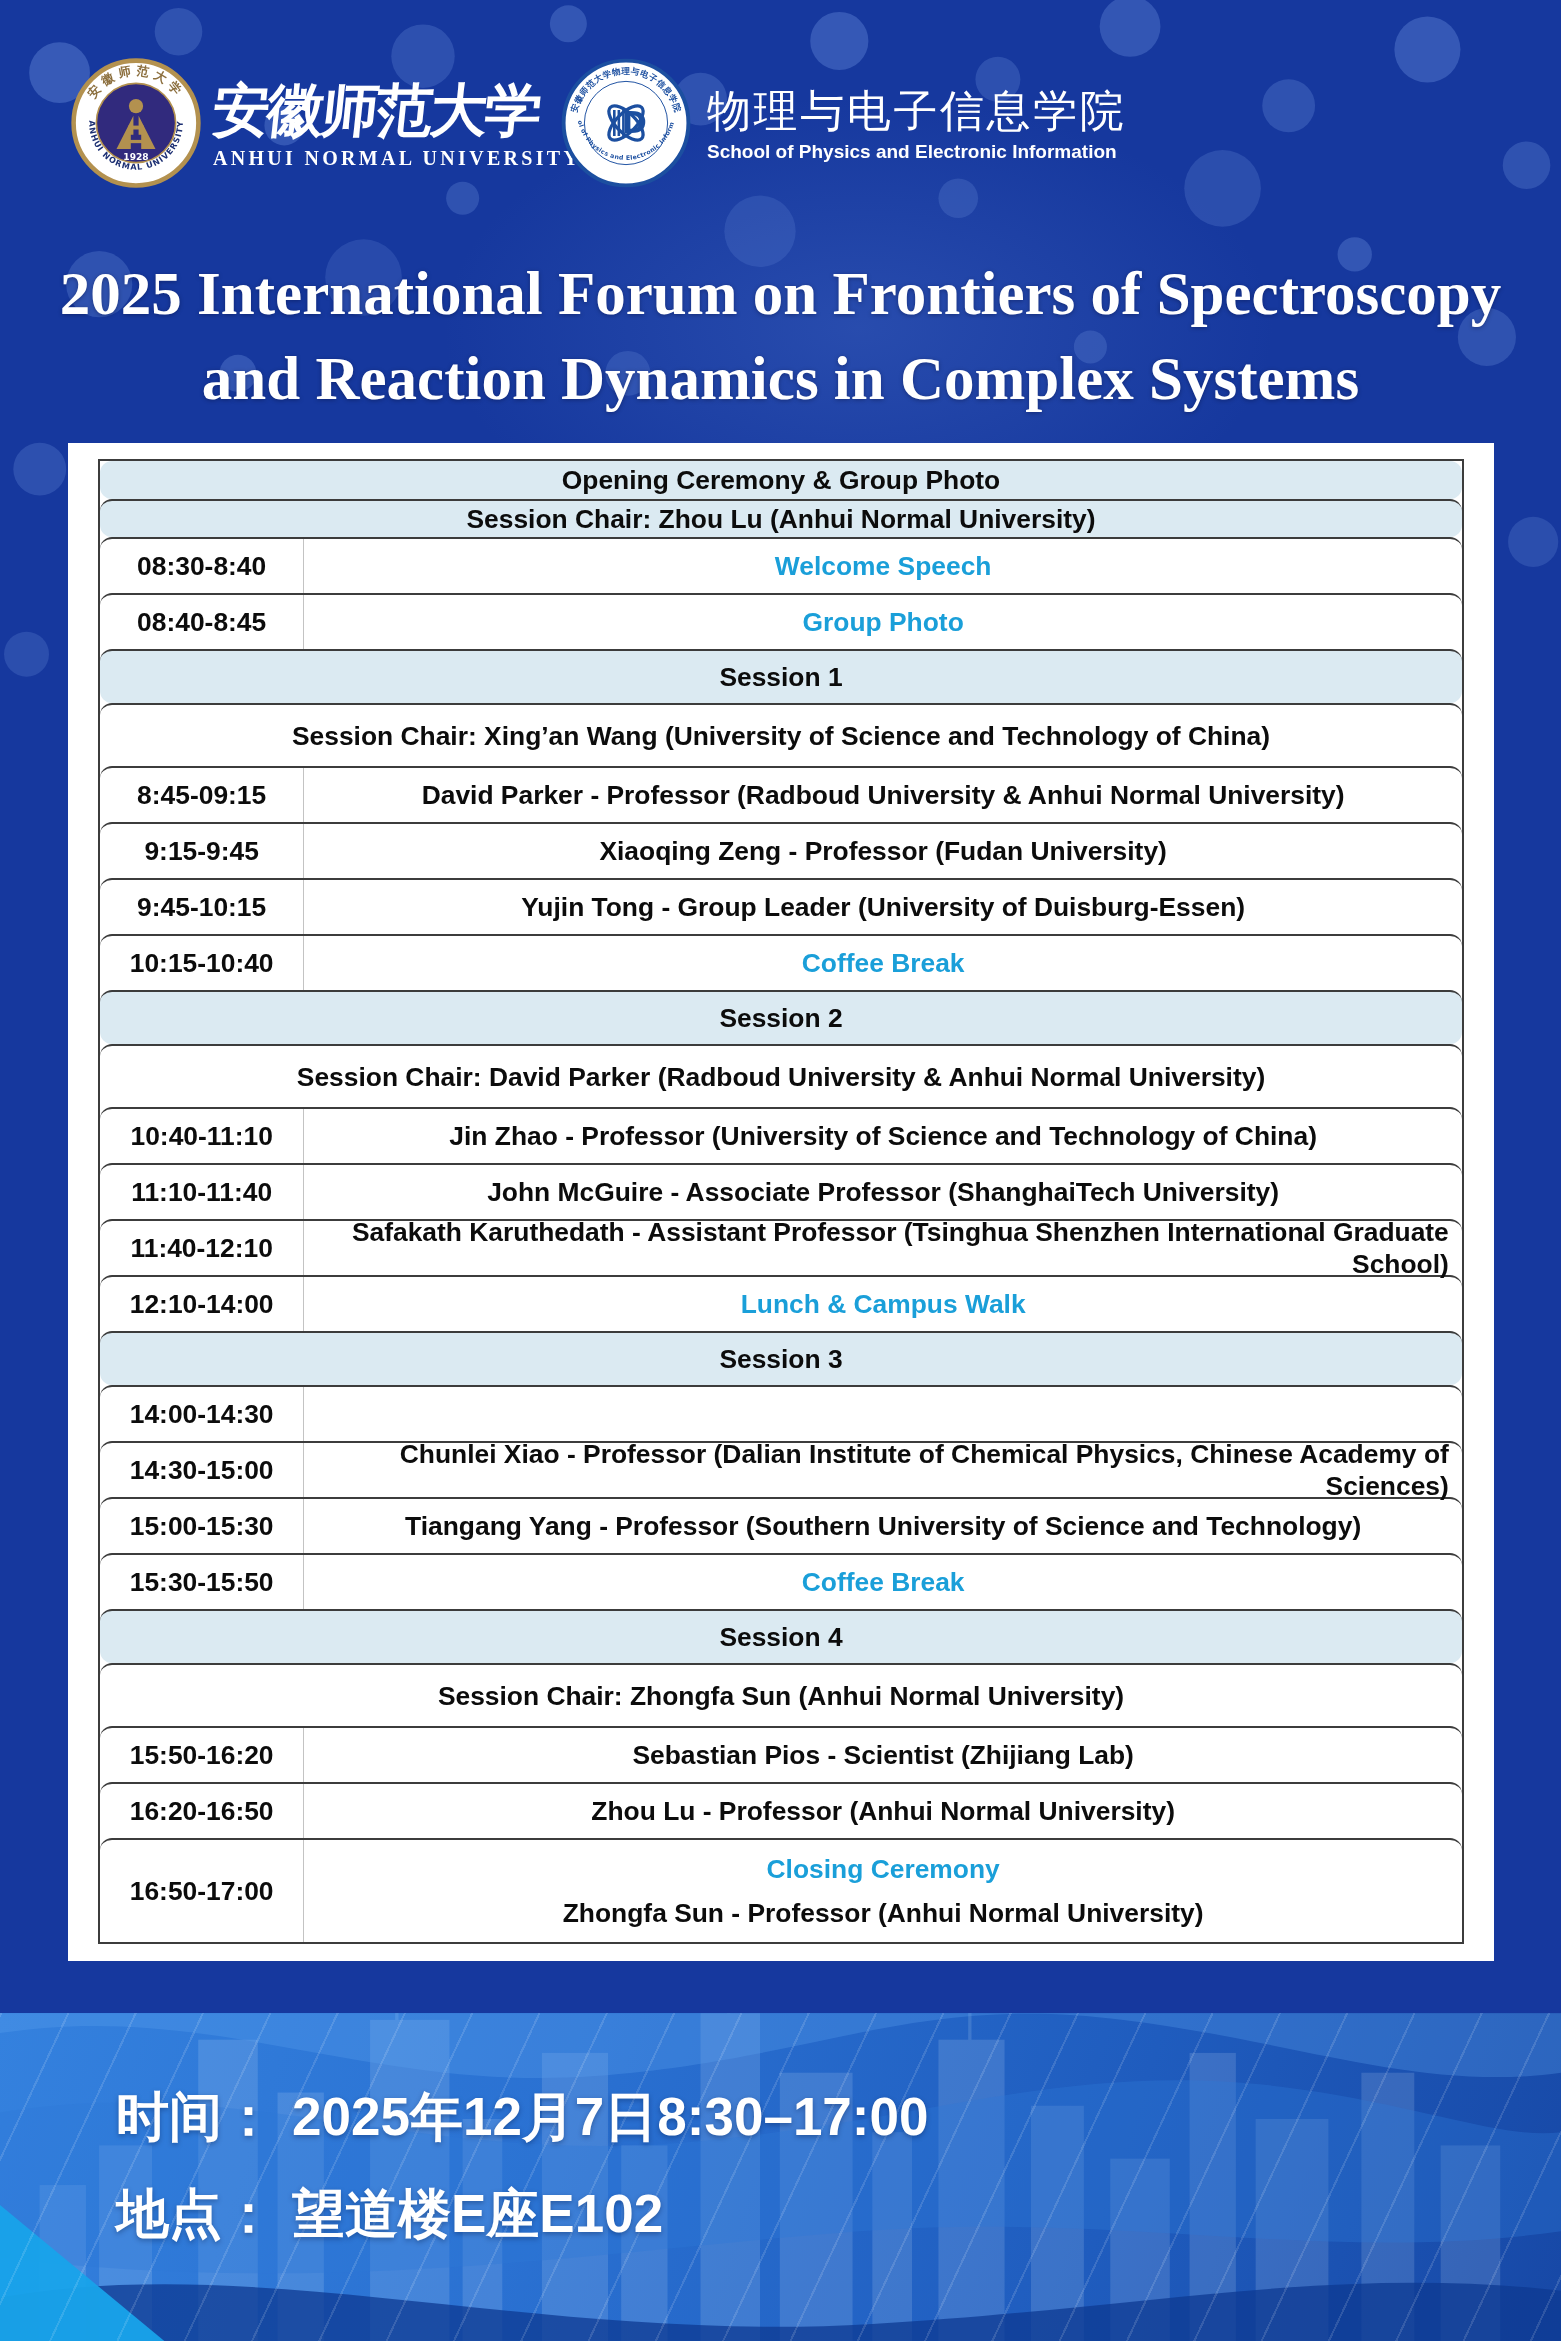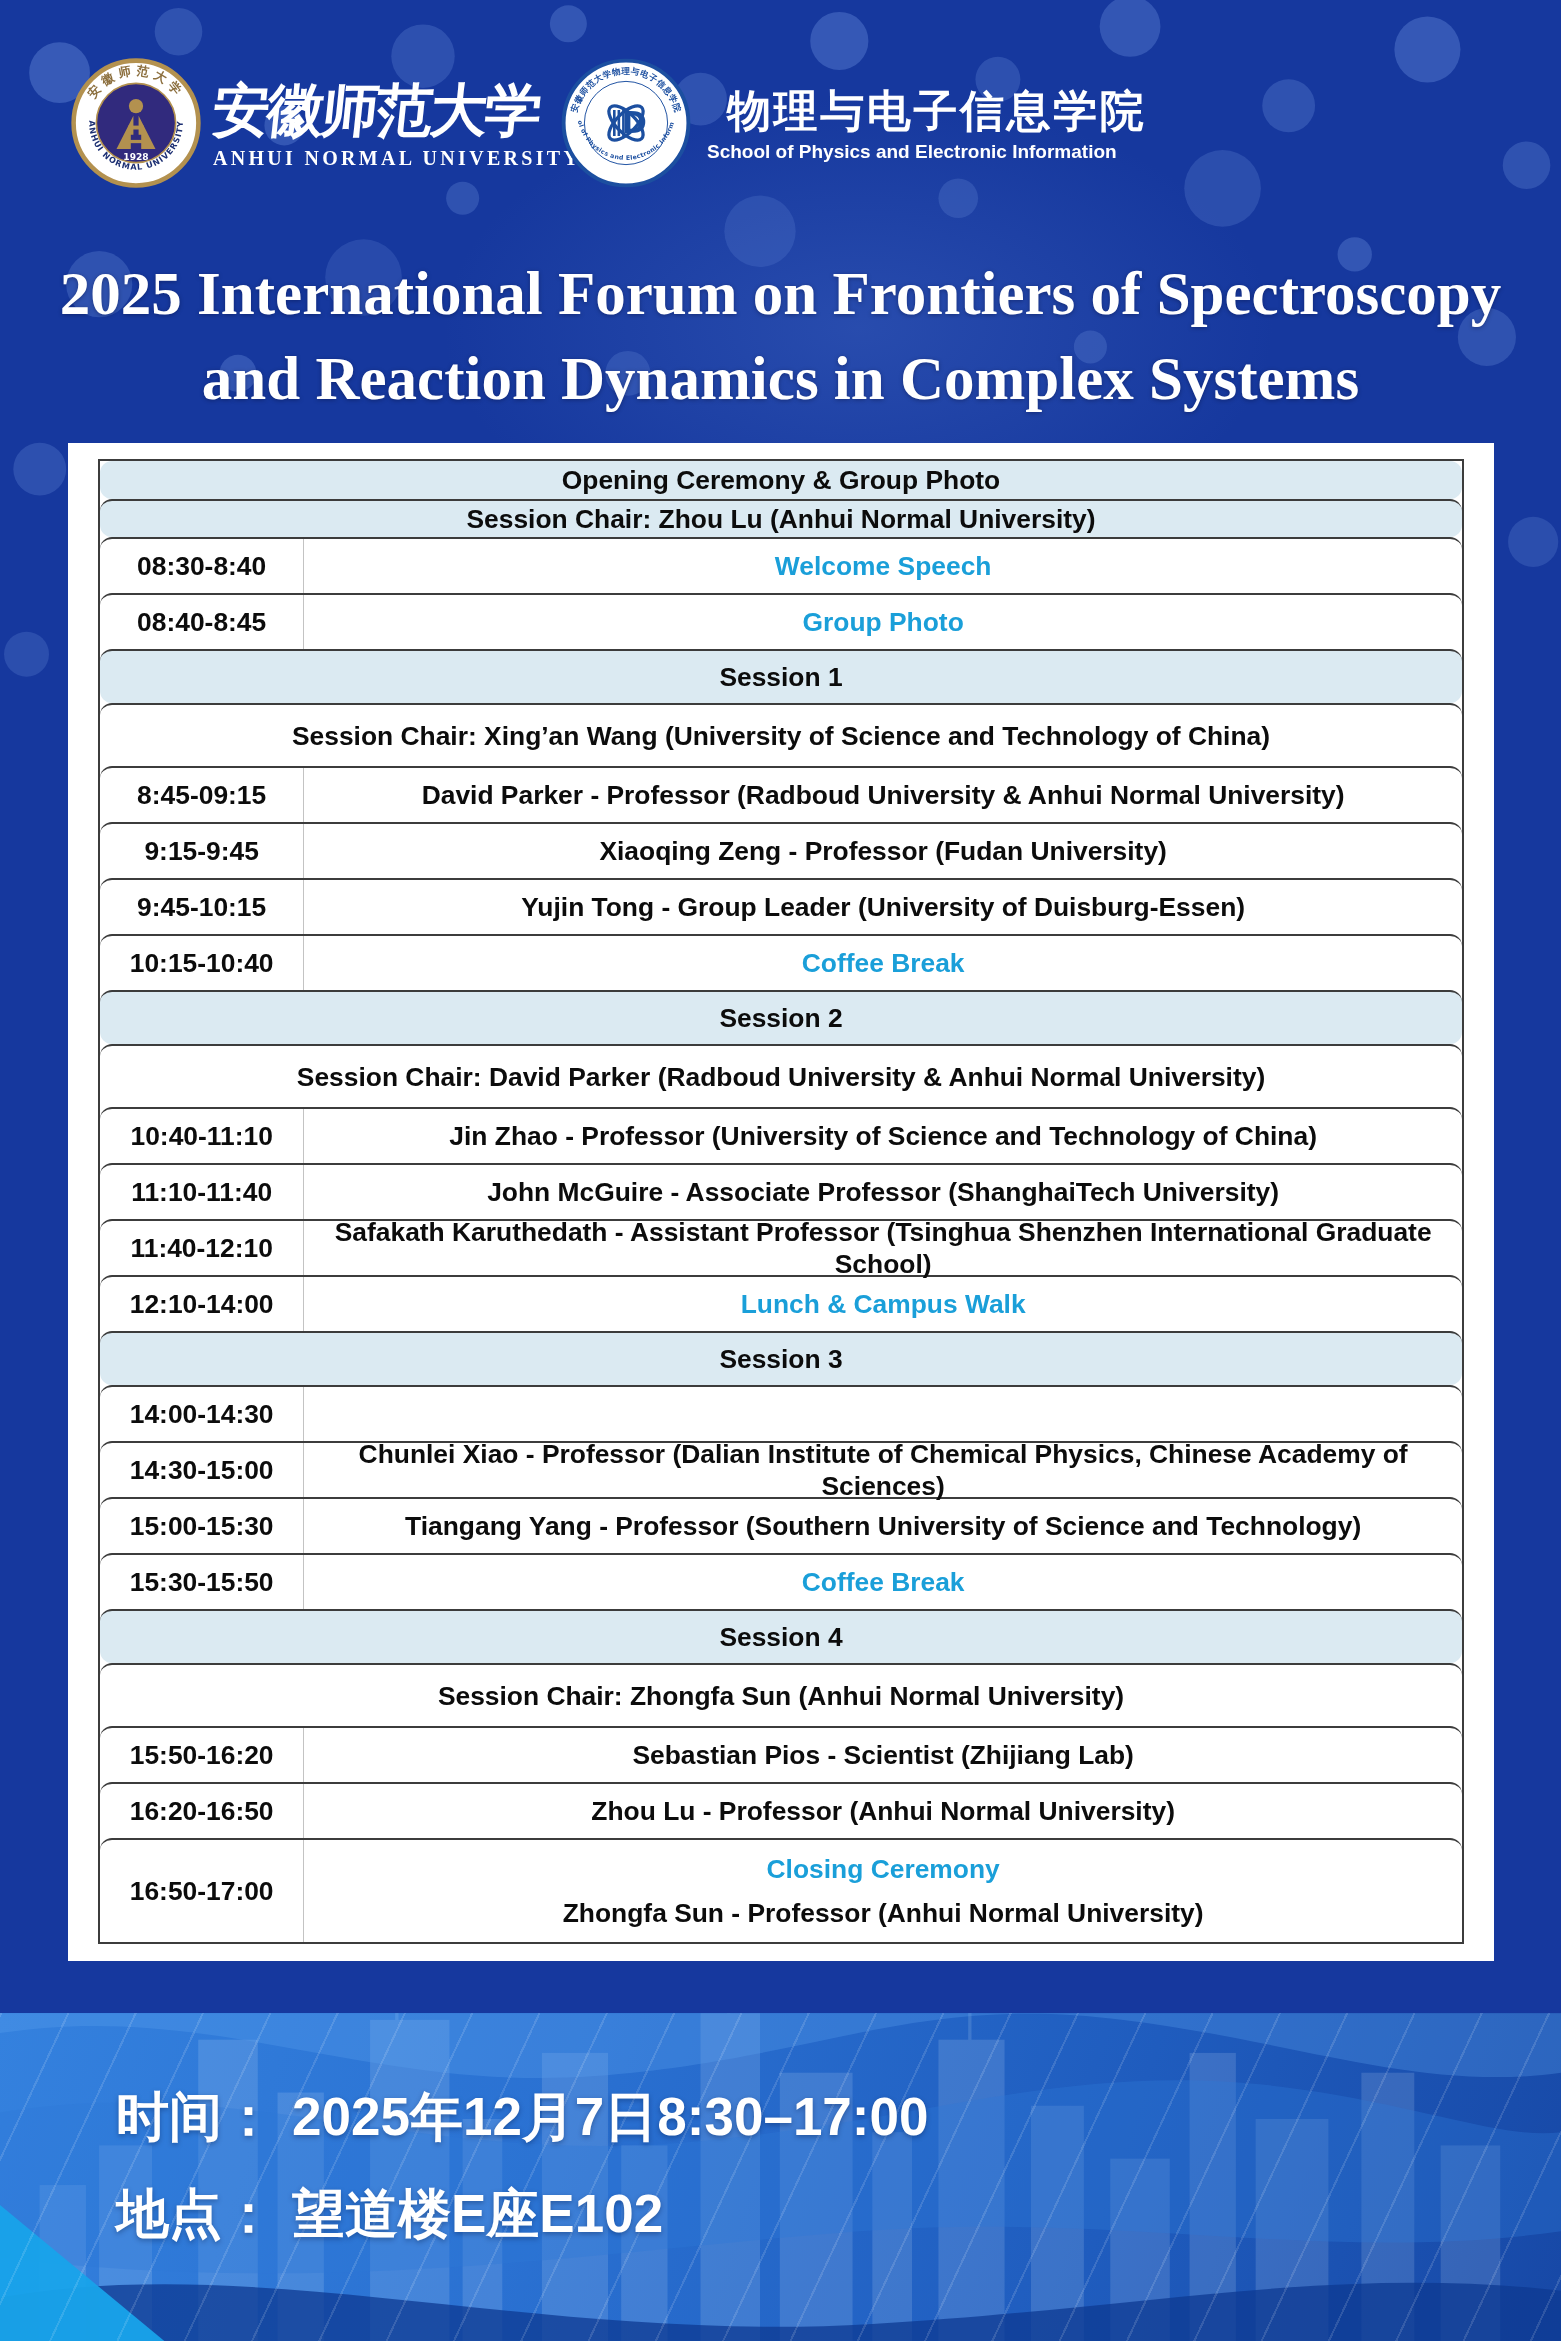--- a/index.html
+++ b/index.html
@@ -14,38 +14,38 @@
   .logo-strip { position:absolute; top:58px; left:71px; display:flex; align-items:center; }
   .seal { width:130px; height:130px; display:block; }
   .seal text { font-family:"DejaVu Sans", sans-serif; }
   .anu-text { margin-left:12px; width:311px; text-align:center; color:#fff; }
   .anu-zh { font-family:"DejaVu Sans", sans-serif; font-weight:bold; font-size:57px; line-height:66px;
             transform:skewX(-6deg); letter-spacing:-2.6px; white-space:nowrap; }
   .anu-en { font-family:"Liberation Serif", serif; font-weight:600; font-size:20px; letter-spacing:3.3px;
             margin-top:4px; white-space:nowrap; }
   .phys-seal-wrap { margin-left:37px; }
   .phys-text { margin-left:16px; color:#fff; }
-  .phys-zh { font-weight:bold; font-size:44px; letter-spacing:2.6px; line-height:53px; white-space:nowrap;margin-left:20px; }
+  .phys-zh { font-weight:normal; font-size:44px; letter-spacing:2.6px; line-height:53px; white-space:nowrap; }
   .phys-en { font-weight:bold; font-size:19px; margin-top:4px; white-space:nowrap; }
 
   
   .title { position:absolute; top:251px; left:0; width:1561px; text-align:center; color:#fff;
            font-family:"Liberation Serif", serif; font-weight:bold; font-size:61px; line-height:85px;
            text-shadow:0 1.3px 4px rgba(0,0,30,.35); }
 
   
   .panel { position:absolute; left:68px; top:443px; width:1426px; background:#fff; padding:16px 30px 17px 30px; }
   .sched { width:100%; border:2px solid #3c3c3c; }
   .row { display:flex; border-top:2px solid #3c3c3c;border-radius:12px; }
   .row:first-child { border-top:none; }
   .cell { display:flex; align-items:center; justify-content:center; text-align:center;
           font-weight:bold; font-size:26.4px; color:#0c0c0c; line-height:32px; padding:0 13.2px; }
   .full { width:100%; }
   .time { width:15%; border-right:1.3px solid #c3c3c3; }
-  .content { width:85%; }
+  .content { width:85%;text-align:right; }
   .banner { background:#dbeaf2; height:54px; }
   .banner.short { height:38px; }
   .chair { height:63px; background:#fff; }
   .item, .break { height:56px; background:#fff; }
   .closing { height:104px; background:#fff; }
   .cyan { color:#1a9fd9; }
   .closing .content { flex-direction:column; justify-content:space-evenly; }
 
   
   .footer-bg { position:absolute; left:0; top:2013px; width:1561px; height:329px;

